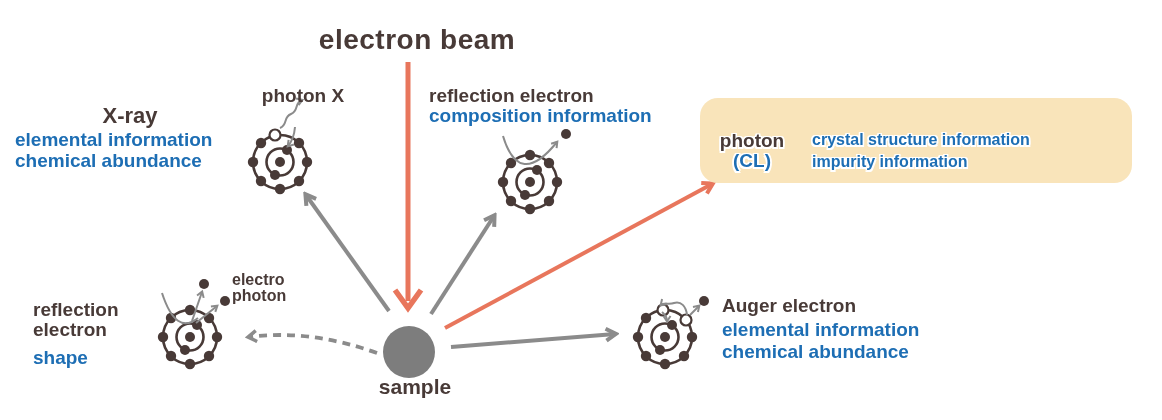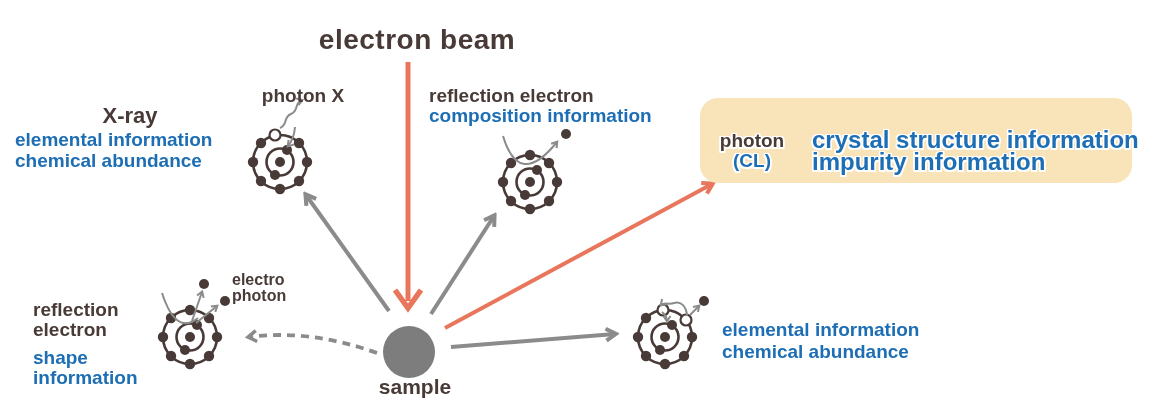--- a/index.html
+++ b/index.html
@@ -32,21 +32,21 @@
   .cl-panel {
     position:absolute; left:700px; top:98px; width:432px; height:85px;
     background:var(--panel-tan,#f9e4ba); border-radius:18px;
   }
   .outline-white {
     text-shadow:-1.5px -1.5px 0 #fff, 1.5px -1.5px 0 #fff, -1.5px 1.5px 0 #fff, 1.5px 1.5px 0 #fff,
                  0 -1.5px 0 #fff, 0 1.5px 0 #fff, -1.5px 0 0 #fff, 1.5px 0 0 #fff;
   }
   .cl-photon { position:absolute; left:14px;  top:33px; width:76px; text-align:center;
                font-weight:700; font-size:19px; line-height:20px; }
-  .cl-info   { position:absolute; left:112px; top:31px; font-weight:700; font-size:24px; line-height:22px; white-space:nowrap; }
+  .cl-info   { position:absolute; left:112px; top:31px; font-weight:700; font-size:16px; line-height:22px; white-space:nowrap; }
 
   
   .s-gray   { stroke:var(--arrow-gray,#8b8b8b); fill:none; }
   .s-salmon { stroke:var(--accent-salmon,#e8765c); fill:none; }
   .s-dark   { stroke:var(--dark-text,#483a37); fill:none; }
   .f-dark   { fill:var(--dark-text,#483a37); stroke:none; }
   .f-white  { fill:#ffffff; stroke:var(--dark-text,#483a37); }
   .f-sample { fill:var(--sample-gray,#7d7d7d); stroke:none; }
   .mk-gray  { stroke:var(--arrow-gray,#8b8b8b); fill:none; }
   .mk-salmon{ stroke:var(--accent-salmon,#e8765c); fill:none; }
@@ -189,27 +189,27 @@
   <div class="label refl-info blue">composition information</div>
   <div class="label refl-name dark">reflection electron</div>
 
 
   <div class="label sec-name dark">
     <div>reflection</div>
     <div>electron</div>
   </div>
   <div class="label sec-info blue">
     <div>shape</div>
-    <div>information</div>
   </div>
   <div class="label ejected dark">
     <div>electro</div>
     <div>photon</div>
   </div>
 
+  <div class="label auger-name dark">Auger electron</div>
   <div class="label auger-info blue">
     <div>elemental information</div>
     <div>chemical abundance</div>
   </div>
 
   <div class="label sample-label dark">sample</div>
 
 </div>
 
 </body></html>

